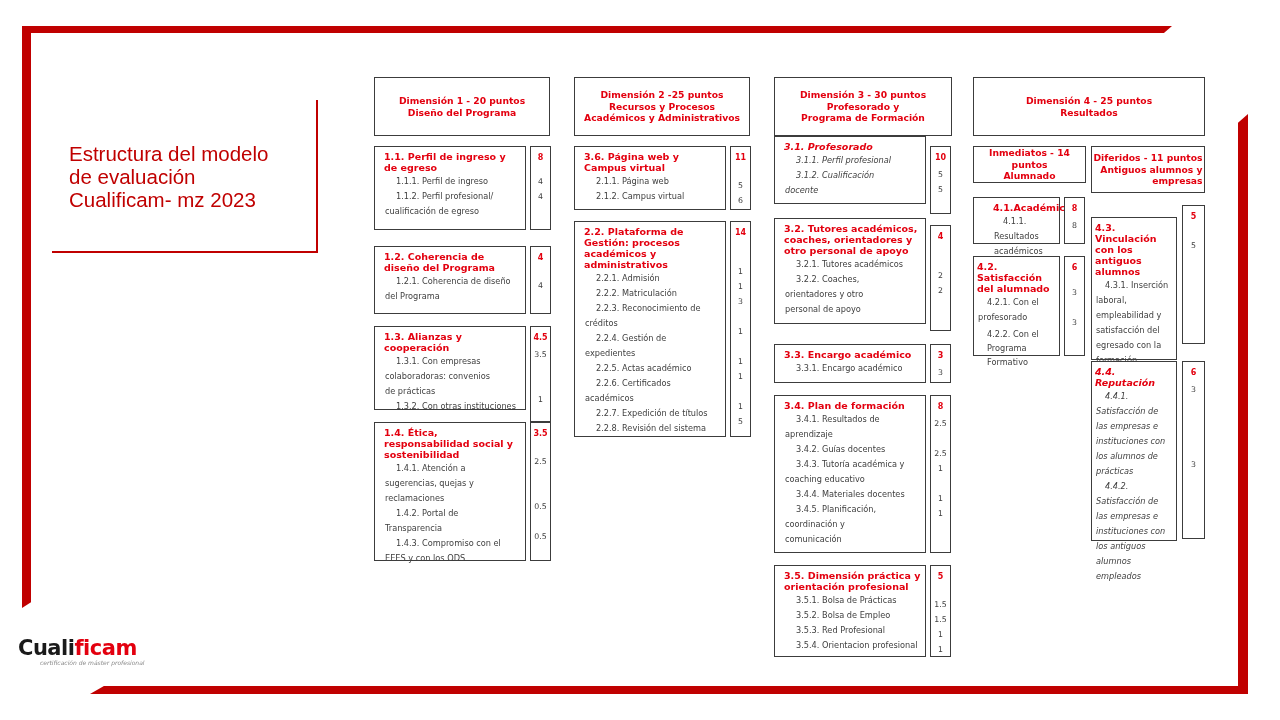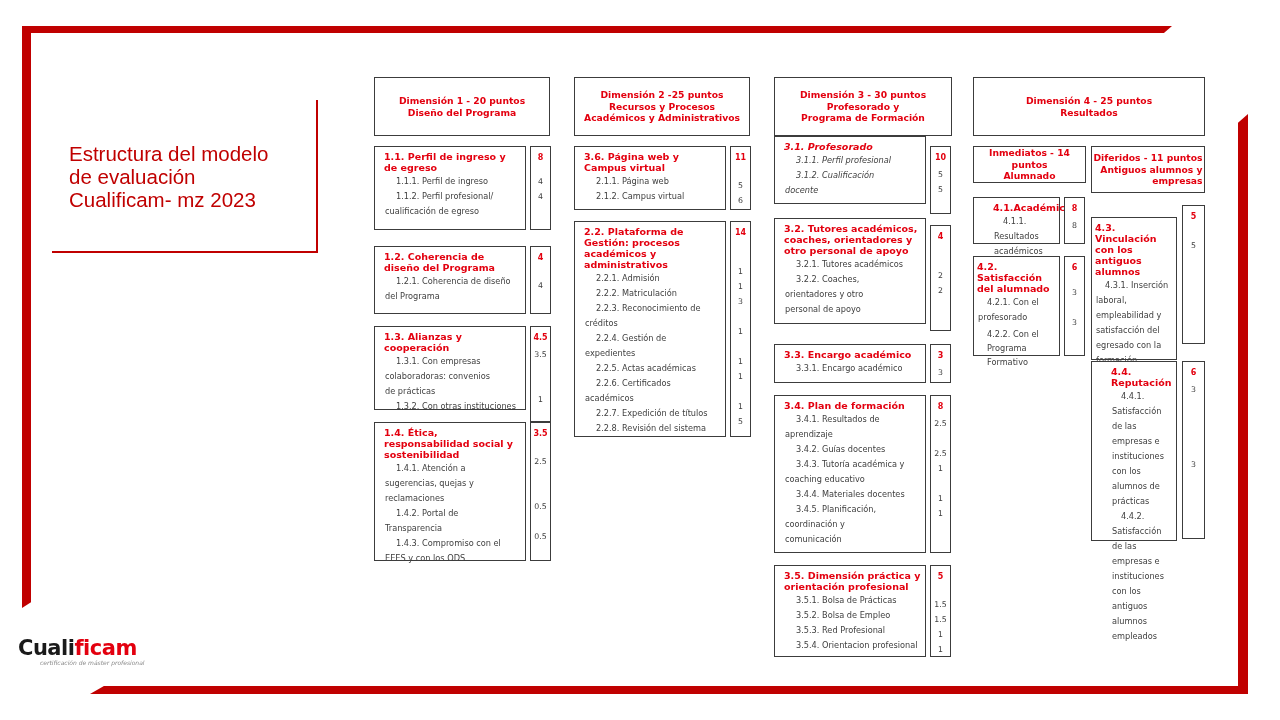--- a/index.html
+++ b/index.html
@@ -131,21 +131,21 @@
   <div class="pv">5</div>
   <div class="pv">6</div>
 </div>
 
 <div class="box sec" style="left:574px;top:221px;width:152px;height:216px;">
   <div class="sec-title">2.2. Plataforma de Gestión: procesos académicos y administrativos</div>
   <div class="sec-item">2.2.1. Admisión</div>
   <div class="sec-item">2.2.2. Matriculación</div>
   <div class="sec-item" style="padding-left:0;text-indent:11px">2.2.3. Reconocimiento de créditos</div>
   <div class="sec-item" style="padding-left:0;text-indent:11px;padding-right:40px">2.2.4. Gestión de expedientes</div>
-  <div class="sec-item">2.2.5. Actas académicas</div>
+  <div class="sec-item">2.2.5. Actas académico</div>
   <div class="sec-item" style="padding-left:0;text-indent:11px;padding-right:40px">2.2.6. Certificados académicos</div>
   <div class="sec-item">2.2.7. Expedición de títulos</div>
   <div class="sec-item">2.2.8. Revisión del sistema</div>
 </div>
 <div class="box pts" style="left:730px;top:221px;width:21px;height:216px;">
   <div class="ptitle">14</div>
   <div style="height:22px"></div>
   <div class="pv">1</div>
   <div class="pv">1</div>
   <div class="pv">3</div>
@@ -280,21 +280,21 @@
 <div class="box sec" style="left:1091px;top:217px;width:86px;height:143px;padding-left:4px;">
   <div class="sec-title">4.3. Vinculación con los antiguos alumnos</div>
   <div class="sec-item" style="padding-left:0;text-indent:9px;padding-right:2px">4.3.1. Inserción laboral, empleabilidad y satisfacción del egresado con la formación recibida</div>
 </div>
 <div class="box pts" style="left:1182px;top:205px;width:23px;height:139px;">
   <div class="ptitle">5</div>
   <div style="height:12px"></div>
   <div class="pv">5</div>
 </div>
 
-<div class="box sec" style="left:1091px;top:361px;width:86px;height:180px;padding-left:20px;">
+<div class="box sec" style="left:1091px;top:361px;width:86px;height:180px;padding-left:4px;font-style:italic;">
   <div class="sec-title">4.4. Reputación</div>
   <div class="sec-item" style="padding-left:0;text-indent:9px;padding-right:2px">4.4.1. Satisfacción de las empresas e instituciones con los alumnos de prácticas</div>
   <div class="sec-item" style="padding-left:0;text-indent:9px;padding-right:2px">4.4.2. Satisfacción de las empresas e instituciones con los antiguos alumnos empleados</div>
 </div>
 <div class="box pts" style="left:1182px;top:361px;width:23px;height:178px;">
   <div class="ptitle">6</div>
   <div class="pv">3</div>
   <div class="pv"></div>
     <div class="pv"></div>
     <div class="pv"></div>

